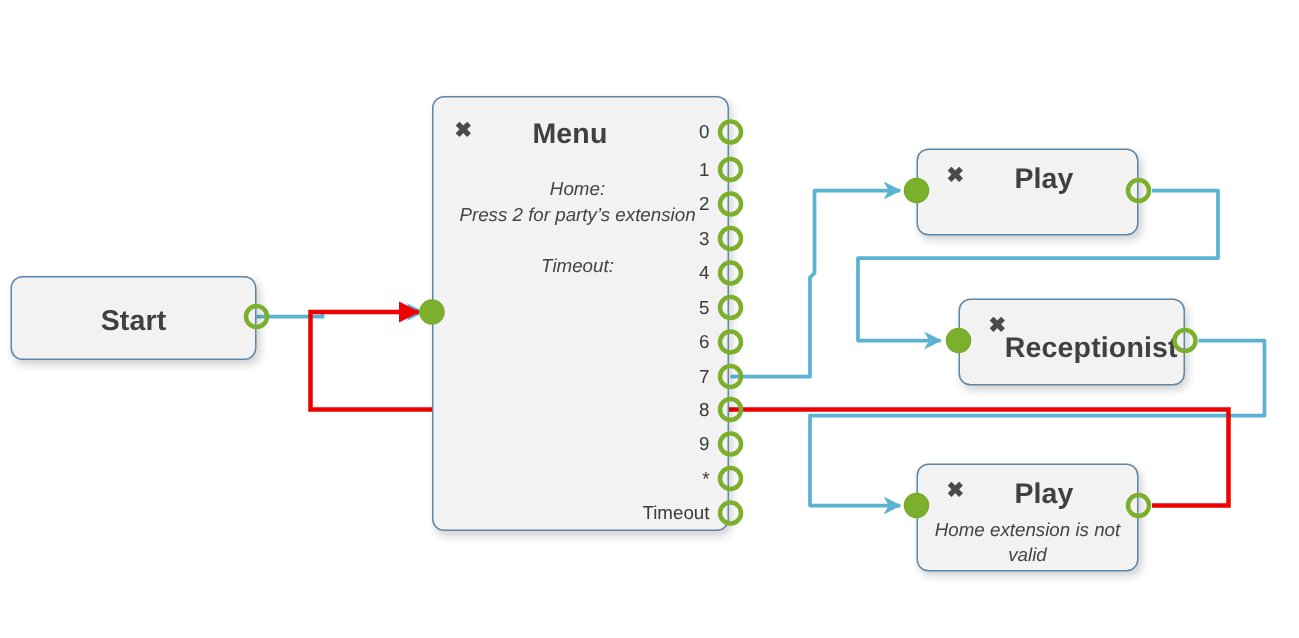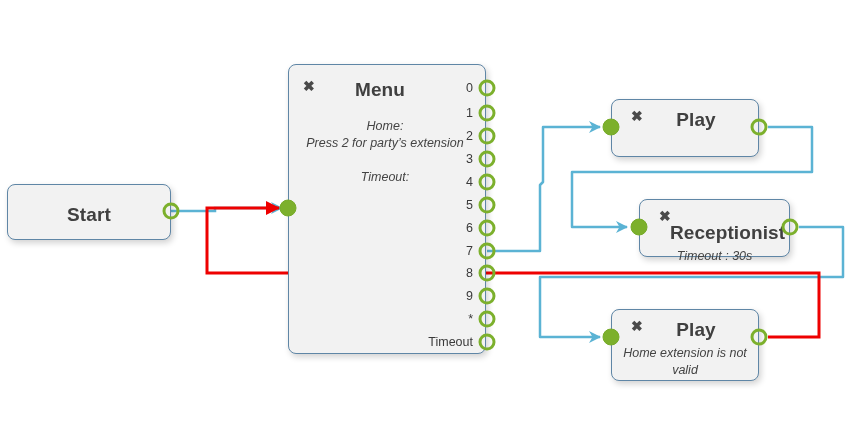--- a/index.html
+++ b/index.html
@@ -232,21 +232,20 @@
   <div class="node" id="node-play1">
     <div class="close-icon">✖</div>
     <div class="node-title">Play</div>
   </div>
   <div class="port filled" style="left:611px; top:127px;"></div>
   <div class="port hollow" style="left:759px; top:127px;"></div>
 
   <div class="node" id="node-receptionist">
     <div class="close-icon">✖</div>
     <div class="node-title">Receptionist</div>
-    <div class="node-body">Timeout : 30s</div>
   </div>
   <div class="port filled" style="left:639px; top:227px;"></div>
   <div class="port hollow" style="left:790px; top:227px;"></div>
 
   <div class="node" id="node-play3">
     <div class="close-icon">✖</div>
     <div class="node-title">Play</div>
     <div class="node-body">Home extension is not valid</div>
   </div>
   <div class="port filled" style="left:611px; top:337px;"></div>

